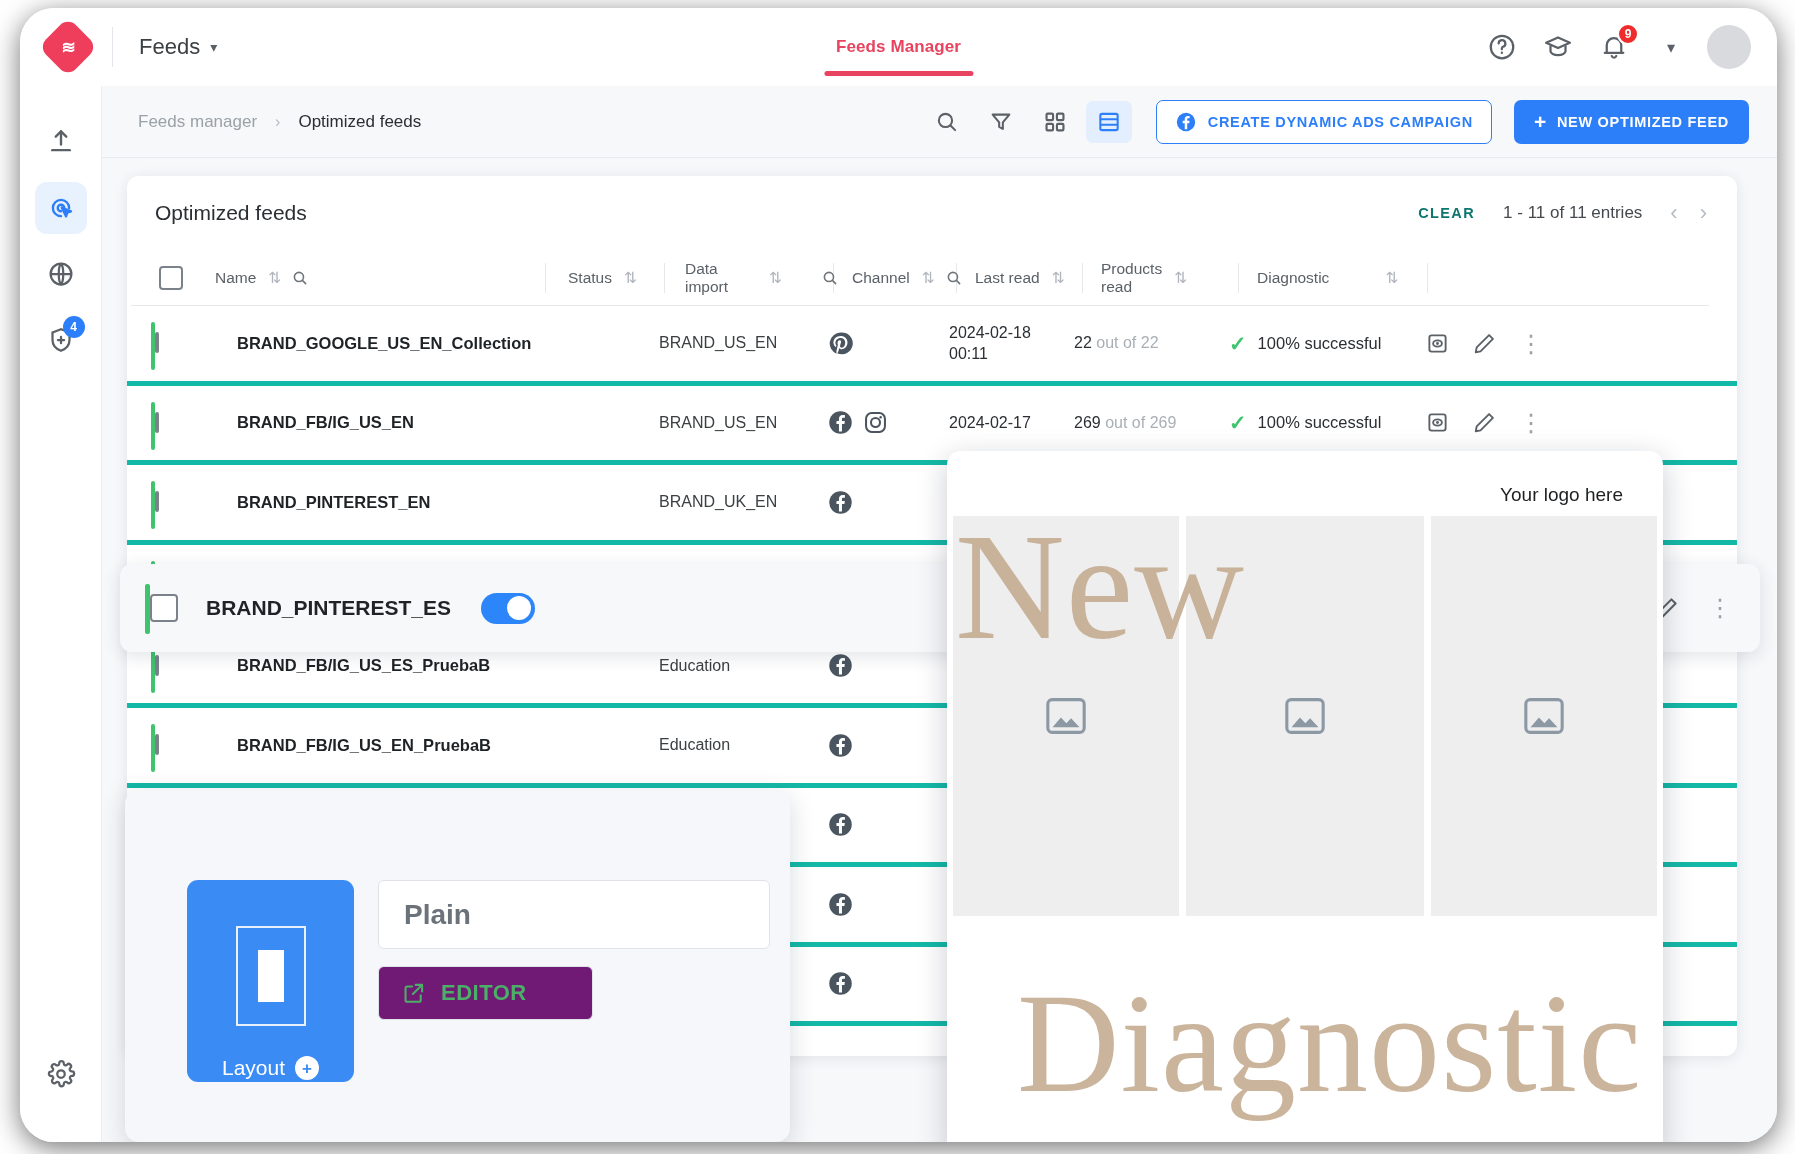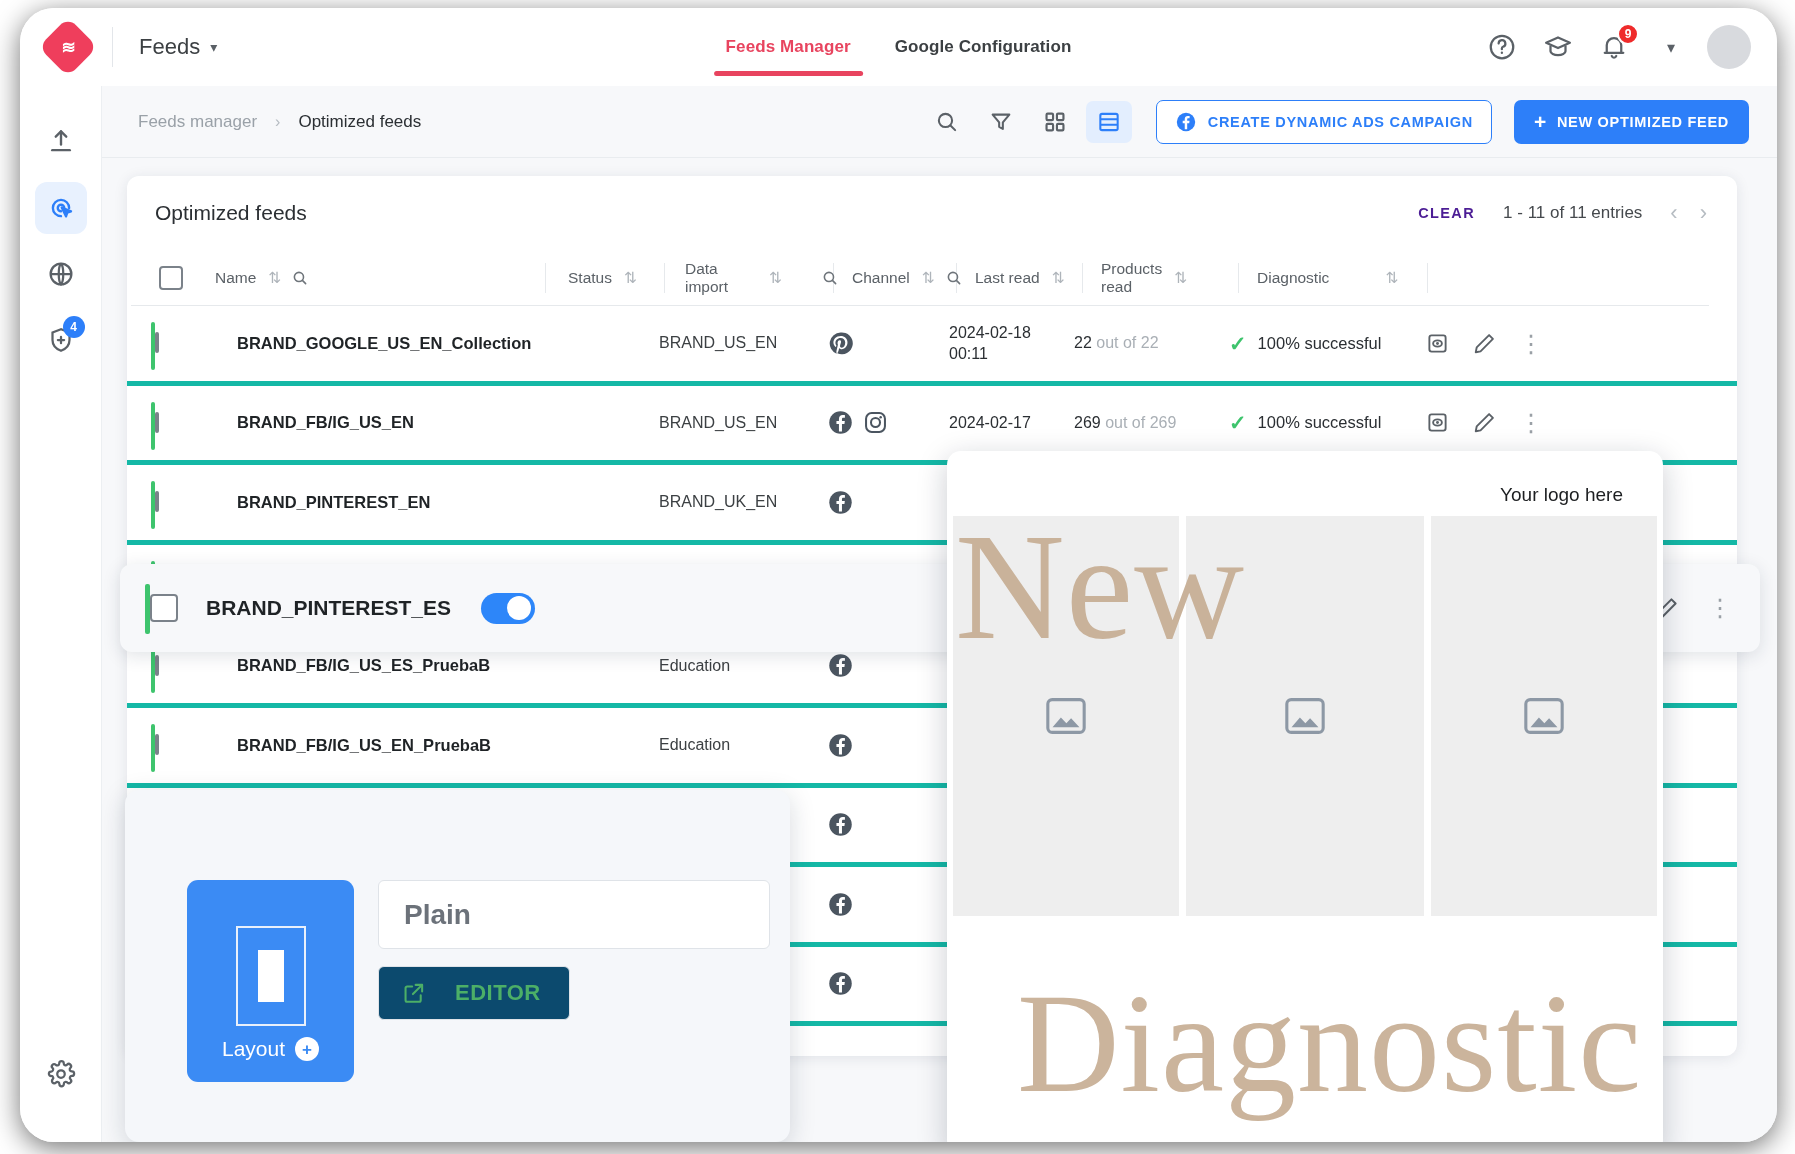--- a/index.html
+++ b/index.html
@@ -170,21 +170,21 @@
     background: #fff; border-radius: 12px;
     box-shadow: 0 2px 14px rgba(25,40,70,0.10);
     overflow: hidden;
   }
   .card-head {
     height: 74px; display: flex; align-items: center;
     padding: 0 30px 0 28px;
   }
   .card-title { font-size: 21px; color: #2b2f33; }
   .card-head-right { margin-left: auto; display: flex; align-items: center; gap: 28px; }
-  .clear-link { font-size: 14.5px; letter-spacing: 1.4px; color: #4c1d95; font-weight: 600; }
+  .clear-link { font-size: 14.5px; letter-spacing: 1.4px; color: #0f766e; font-weight: 600; }
   .entries { font-size: 17px; color: #45494d; }
   .pager { display: flex; align-items: center; gap: 22px; color: #b6bcc2; font-size: 22px; }
 
   
   .thead {
     display: flex; align-items: center;
     height: 56px; padding: 0 0 0 28px;
     border-bottom: 1px solid #e6e9ec;
     margin: 0 28px 0 4px;
   }
@@ -287,39 +287,39 @@
     background: #3b8bf4; position: relative;
     display: flex; flex-direction: column; align-items: center;
     padding-top: 46px;
   }
   .layout-rect {
     width: 70px; height: 100px; border: 2.5px solid #e8f0fb;
     display: flex; align-items: center; justify-content: center;
   }
   .layout-inner { width: 26px; height: 52px; background: #fff; }
   .layout-label {
-    margin-top: 11px; color: #fff; font-size: 21px;
+    margin-top: 30px; color: #fff; font-size: 21px;
     display: flex; gap: 10px;
   }
   .plus-circle {
     width: 24px; height: 24px; border-radius: 50%;
     background: #fff; color: #3b8bf4; font-size: 17px; font-weight: 700;
     display: flex; align-items: center; justify-content: center; line-height: 1;
   }
   .filter-right { display: flex; flex-direction: column; gap: 17px; }
   .plain-input {
     width: 392px; height: 69px; background: #fff;
     border: 1px solid #dfe3e8; border-radius: 6px;
     display: flex; align-items: center; padding-left: 25px;
     font-size: 28px; font-weight: 700; color: #6c727a;
   }
   .editor-btn {
-    width: 192px; height: 54px; background: #0c4a6e;
+    width: 215px; height: 54px; background: #701a75;
     border: 1px solid #dfe3e8; border-radius: 6px;
-    display: flex; align-items: center; gap: 28px;
+    display: flex; align-items: center; gap: 14px;
     padding-left: 22px;
     color: #4caf67; font-size: 22px; font-weight: 700; letter-spacing: 0.5px;
   }
   .editor-btn svg { width: 26px; height: 26px; display:block; }
 
   
   .creative {
     position: absolute; left: 927px; top: 443px;
     width: 716px; height: 703px;
     background: #ffffff;
@@ -368,23 +368,20 @@
       </div>
       <div class="topbar-sep"></div>
       <div class="feeds-menu">
         <span>Feeds</span>
         <span class="chev">▾</span>
       </div>
 
       <div class="tabs">
         <div class="tab active">
           <span>Feeds Manager</span>
-        </div>
-        <div class="tab">
-          <span>Google Configuration</span>
         </div>
       </div>
 
       <div class="topbar-right">
         <span class="ticon">
           <svg viewBox="0 0 24 24" fill="none" stroke="currentColor" stroke-width="1.8">
             <circle cx="12" cy="12" r="9"></circle>
             <path d="M9.3 9.2a2.7 2.7 0 1 1 3.5 2.6c-.6.2-.9.7-.9 1.3v.6" stroke-linecap="round"></path>
             <circle cx="11.9" cy="16.6" r="0.95" fill="currentColor" stroke="none"></circle>
           </svg>

